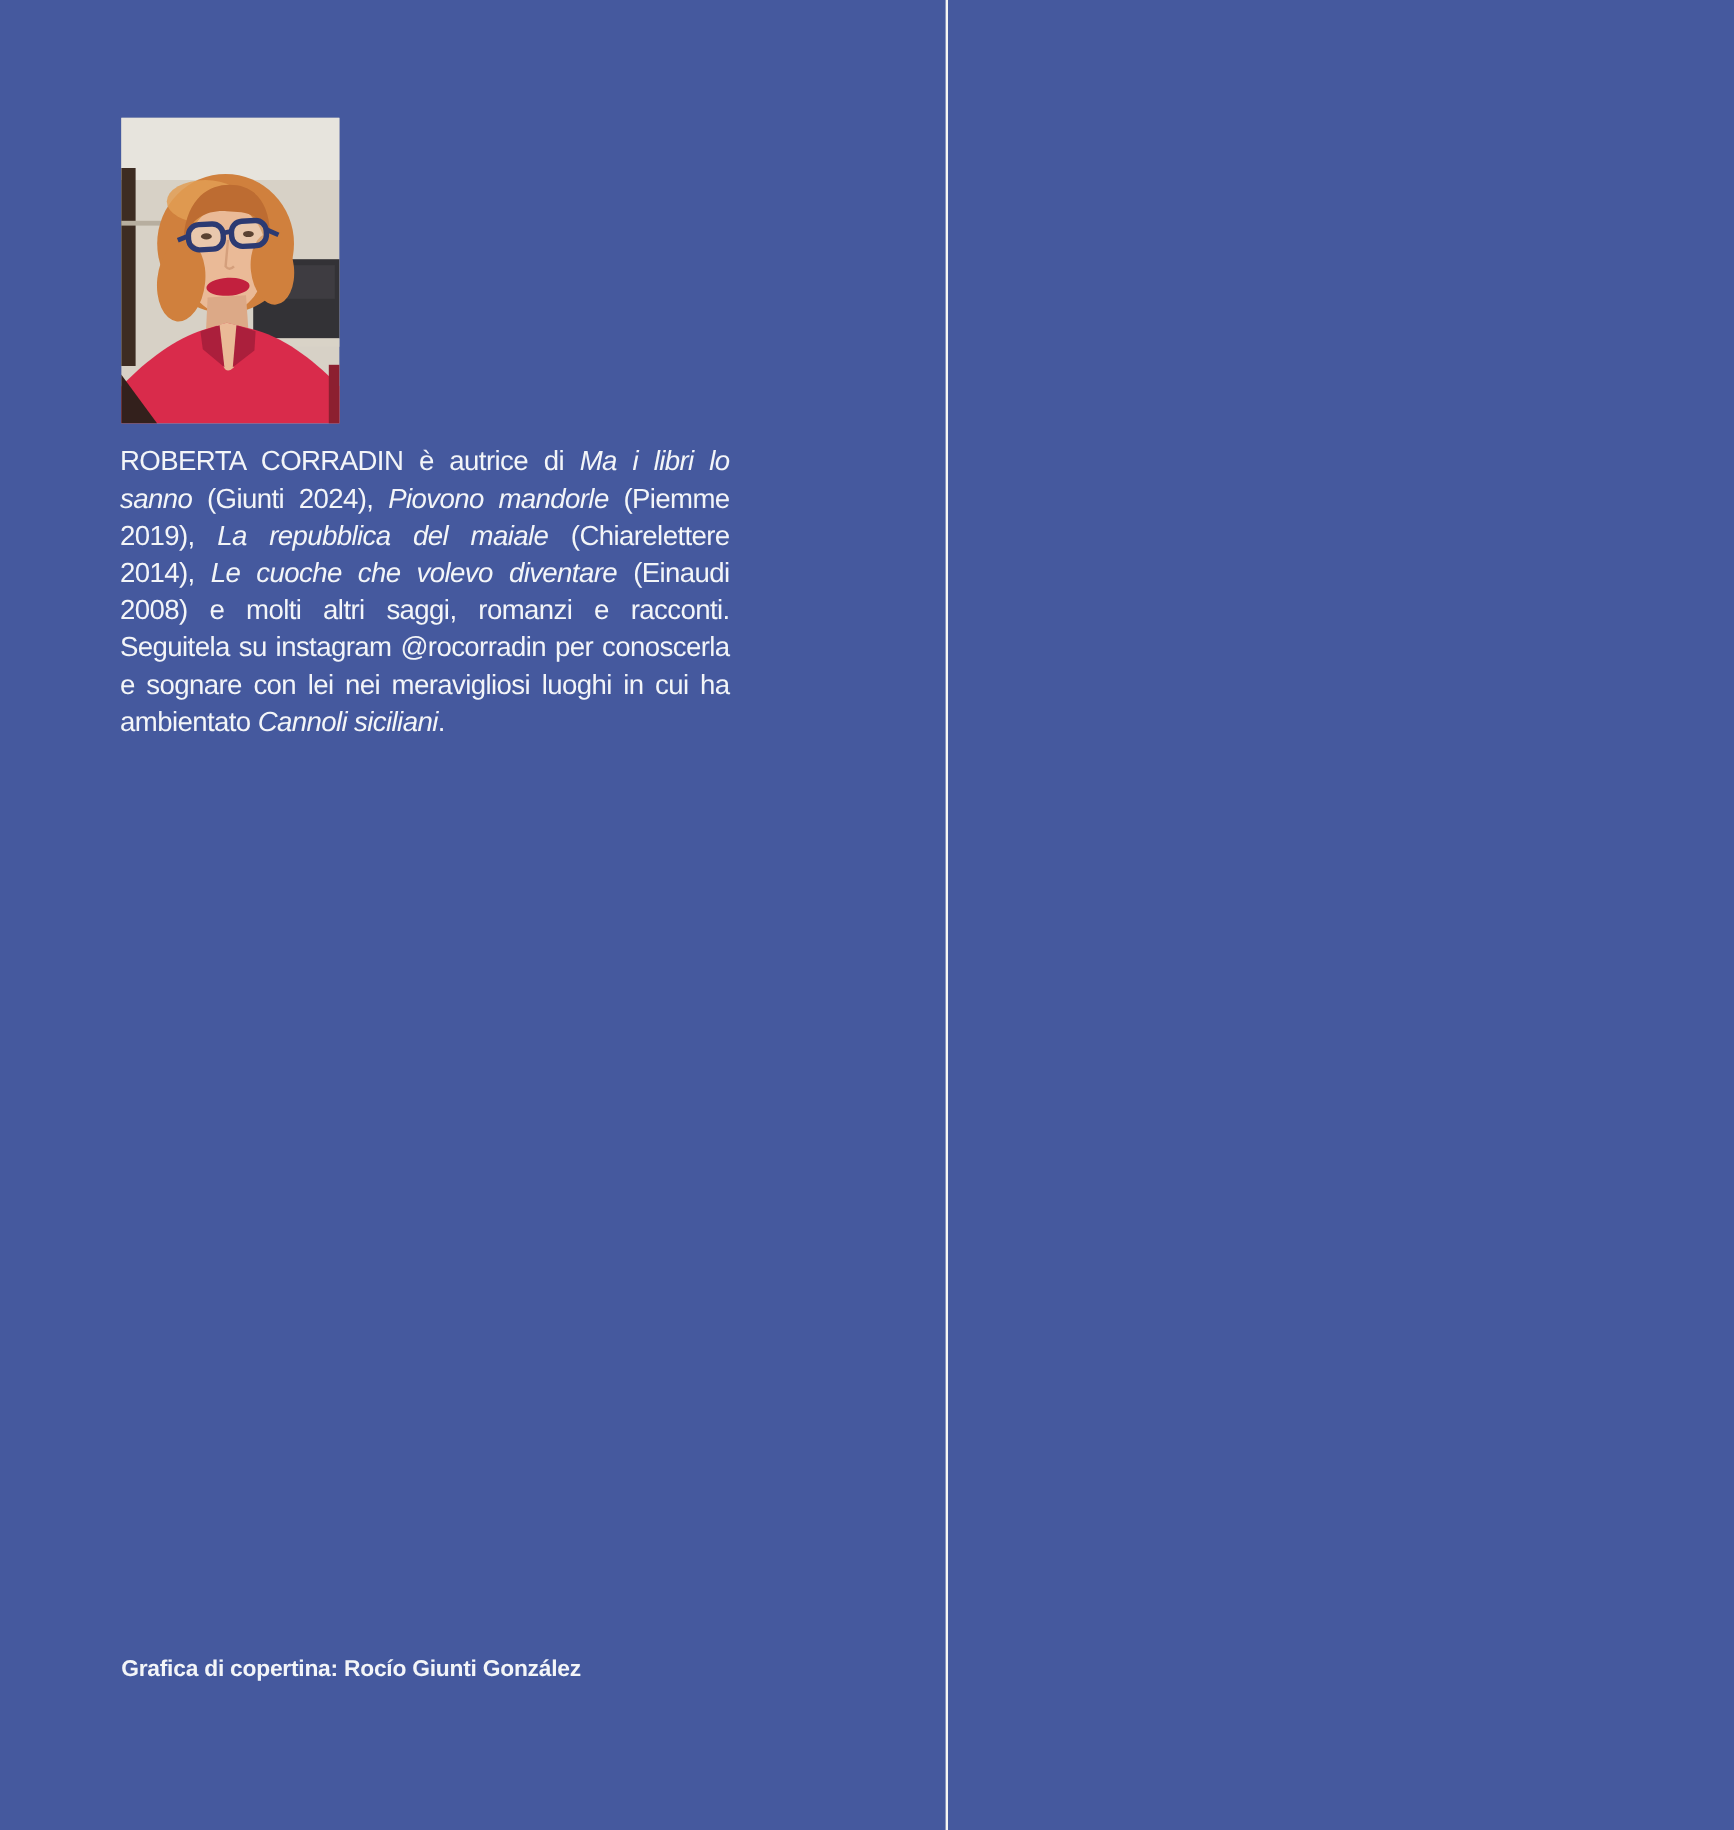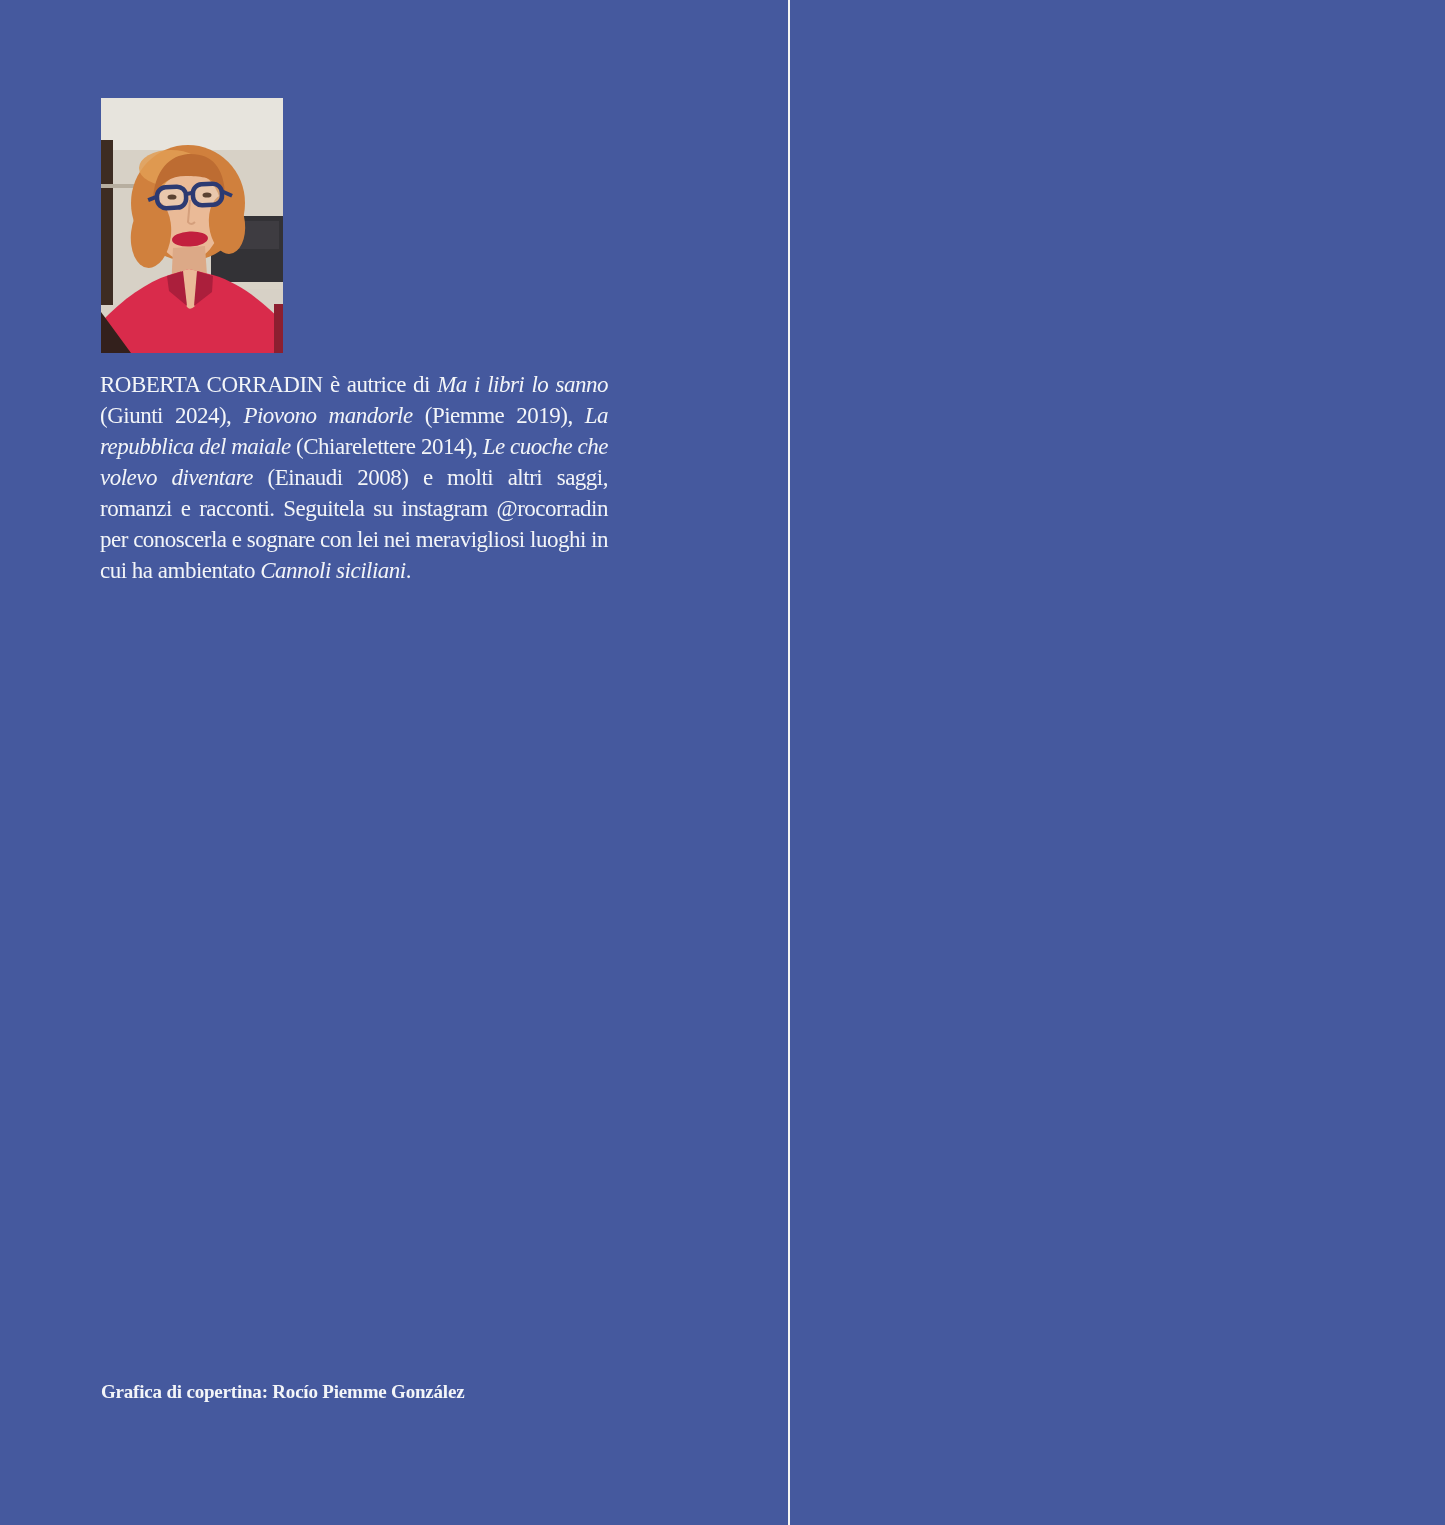--- a/index.html
+++ b/index.html
@@ -41,21 +41,21 @@
     font-weight: 600;
     letter-spacing: -0.2px;
     line-height: 28px;
     text-align: left;
   }
   .credits p { margin: 0; }
 </style>
 </head>
 <body style="background: rgb(69, 89, 158);">
 
-<div class="panel" style="left:0; width:789px;font-family:Liberation Serif, serif;">
+<div class="panel" style="left:0; width:789px;">
 
   <div class="photo-wrap">
     <svg viewBox="0 0 182 255" preserveAspectRatio="none">
 
       <rect x="0" y="0" width="182" height="255" fill="#d7d1c6"></rect>
       <rect x="0" y="0" width="182" height="52" fill="#e7e4dd"></rect>
       <rect x="0" y="42" width="12" height="165" fill="#3d2c22"></rect>
       <rect x="0" y="86" width="52" height="4" fill="#b7ae9f"></rect>
 
       <rect x="110" y="118" width="72" height="66" fill="#333236"></rect>
@@ -95,21 +95,21 @@
       <ellipse cx="89" cy="141" rx="18" ry="7.5" transform="rotate(-3 89 141)" fill="#c2203e"></ellipse>
 
       <path d="M 0 214 L 30 255 L 0 255 Z" fill="#33201c"></path>
       <rect x="173" y="206" width="9" height="49" fill="#8c1f30"></rect>
     </svg>
   </div>
 
   <div class="bio"><span>ROBERTA CORRADIN è autrice di </span><span style="font-style: italic;">Ma i libri lo sanno</span><span> (Giunti 2024), </span><span style="font-style: italic;">Piovono mandorle</span><span> (Piemme 2019), </span><span style="font-style: italic;">La repubblica del maiale</span><span> (Chiarelettere 2014), </span><span style="font-style: italic;">Le cuoche che volevo diventare</span><span> (Einaudi 2008) e molti altri saggi, romanzi e racconti. Seguitela su instagram @rocorradin per conoscerla e sognare con lei nei meravigliosi luoghi in cui ha ambientato </span><span style="font-style: italic;">Cannoli siciliani</span><span>.</span></div>
 
   <div class="credits">
-      <p>Grafica di copertina: Rocío Piemme González</p>
+      <p>Grafica di copertina: Rocío Giunti González</p>
     </div>
 </div>
 
 <div class="divider" style="background: rgb(246, 246, 243);"></div>
 
 <div class="panel" style="left:790px; width:655px;">
   
 </div>
 
 </body></html>

